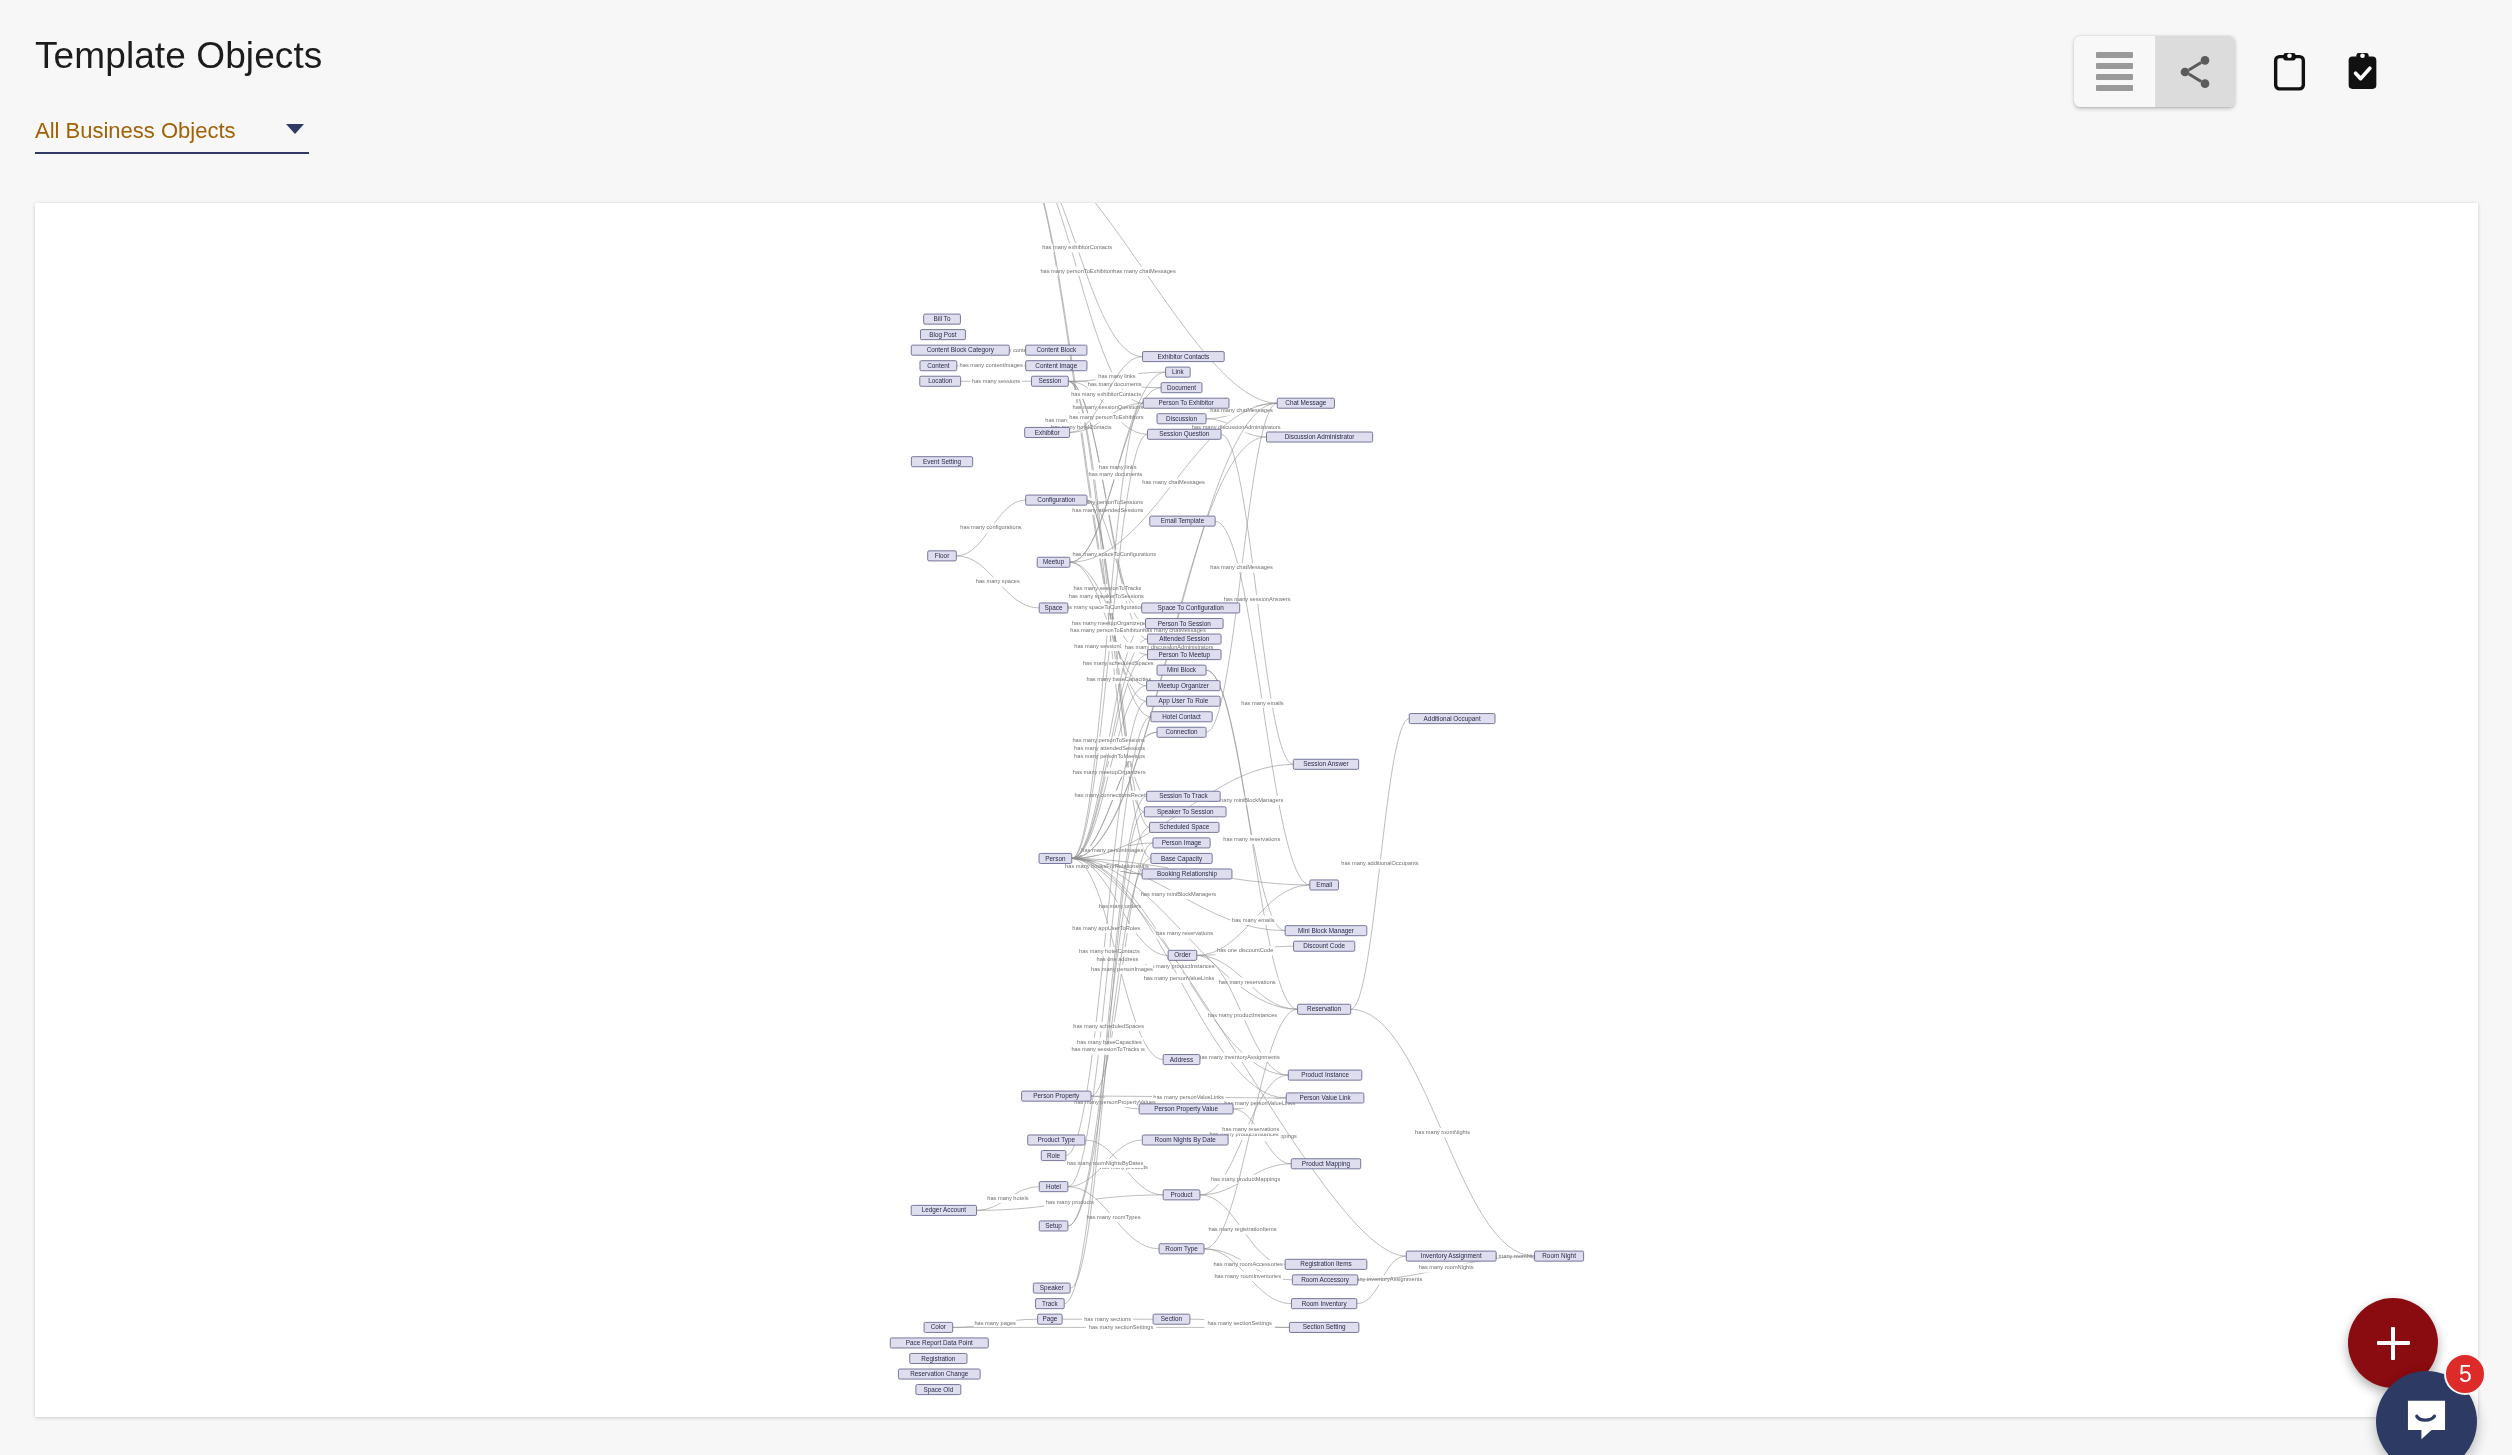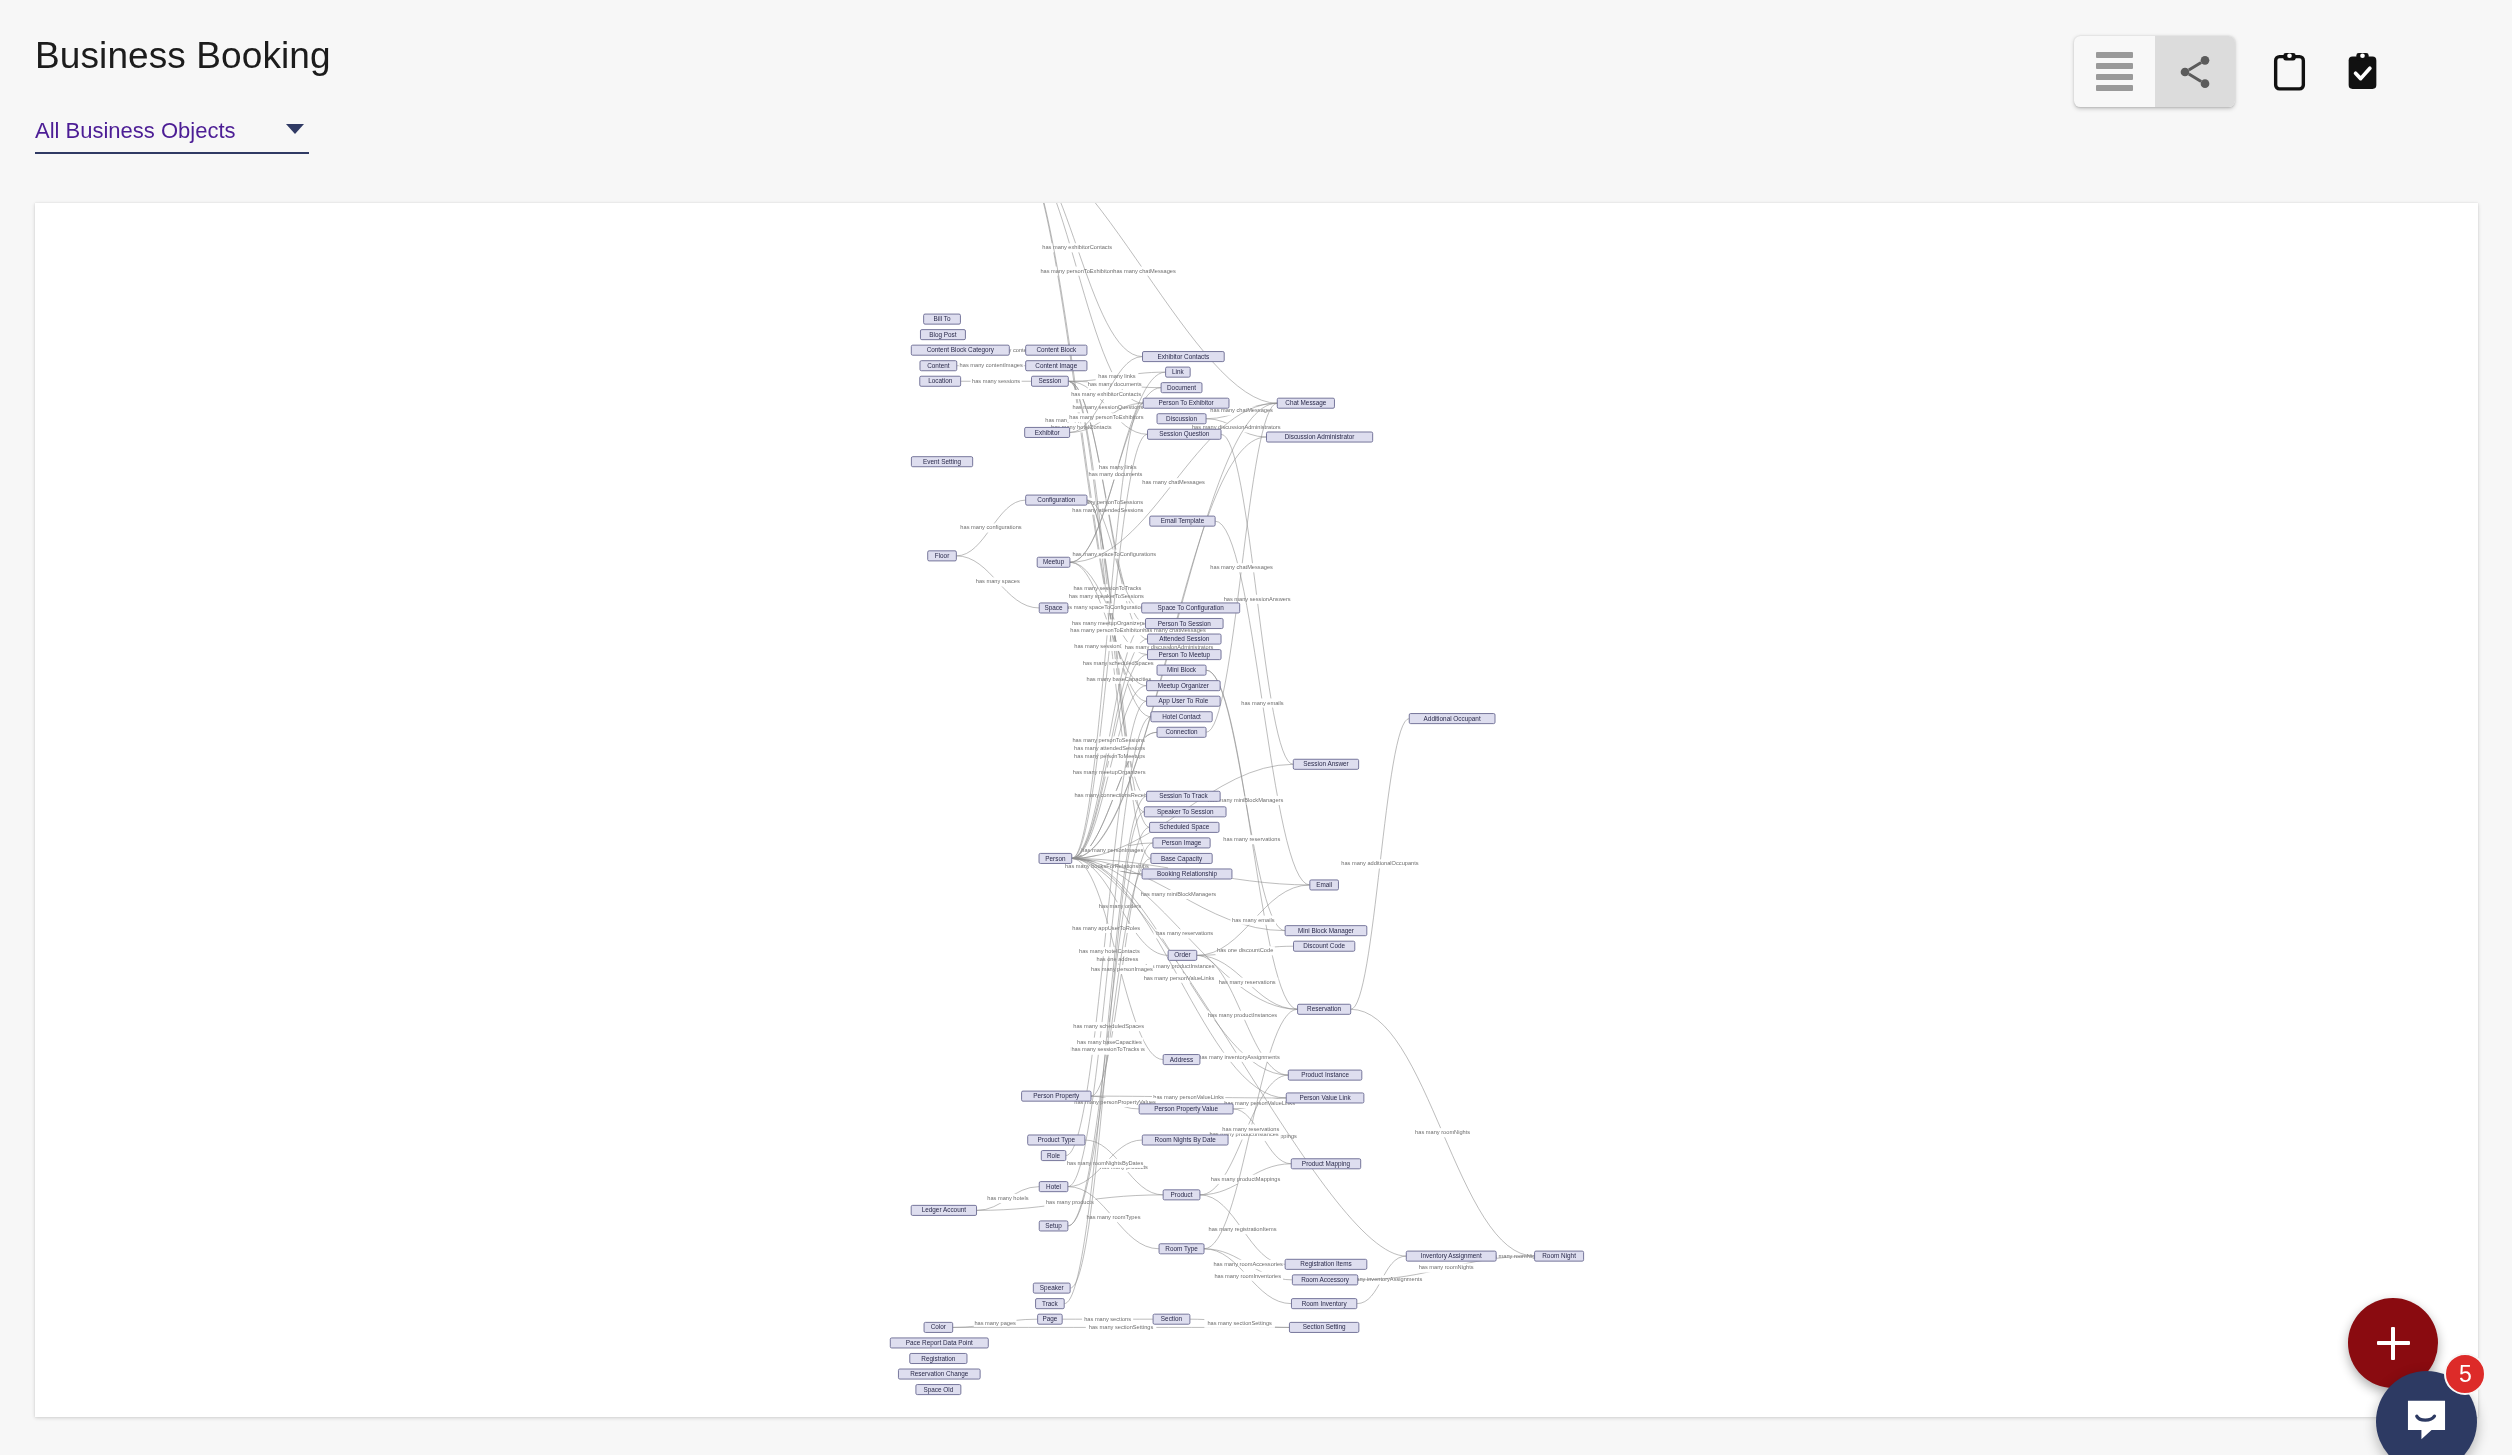--- a/index.html
+++ b/index.html
@@ -45,21 +45,21 @@
 
   
   .controls { position: absolute; left: 0; top: 108px; width: 2512px; height: 64px; }
 
   .select-wrap {
     position: absolute; left: 35px; top: 9.1px; width: 274px;
     border-bottom: 2.7px solid #303a64;
     padding-bottom: 7.3px;
   }
   .select-wrap .val {
-    font-size: 22px; color: #4c1d95; line-height: 27.4px;
+    font-size: 22px; color: #a16207; line-height: 27.4px;
   }
   .caret {
     position: absolute; right: 5.5px; top: 7.3px;
     width: 0; height: 0;
     border-left: 9.1px solid transparent; border-right: 9.1px solid transparent;
     border-top: 10px solid #303a64;
   }
 
   #edit-pencil { position: absolute; left: 631px; top: 123px; cursor: pointer; }
 
@@ -133,21 +133,21 @@
     border-radius: 21px; background: #dd2b29; color: #fff;
     font-size: 23px; display: flex; align-items: center; justify-content: center;
     border: 2.7px solid #f7f7f7;
   }
 </style>
 </head>
 <body>
 
 <div id="app">
 
-  <div class="page-title">Business Booking</div>
+  <div class="page-title">Template Objects</div>
 
   <div class="view-toggle">
     <div class="seg">
       <span class="bars">
         <i></i>
           <i></i>
           <i></i>
           <i></i>
       </span>
     </div>

